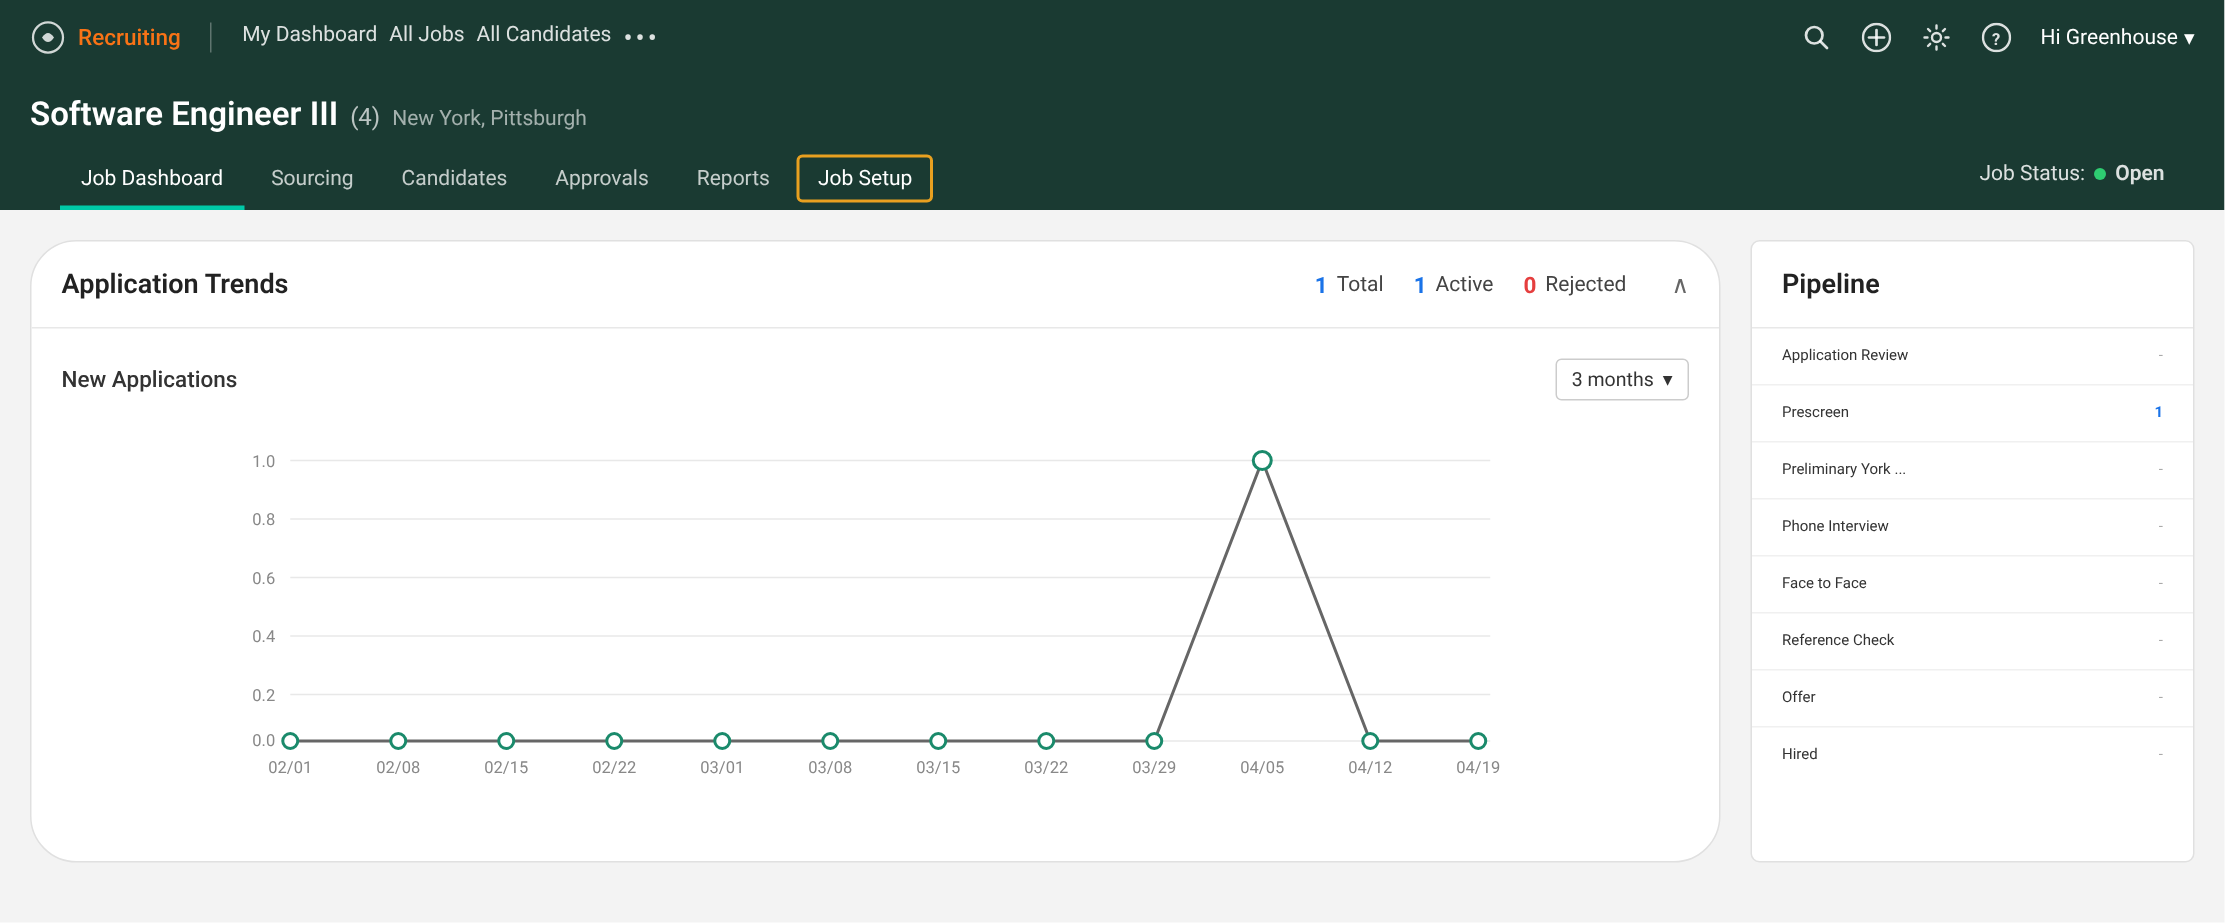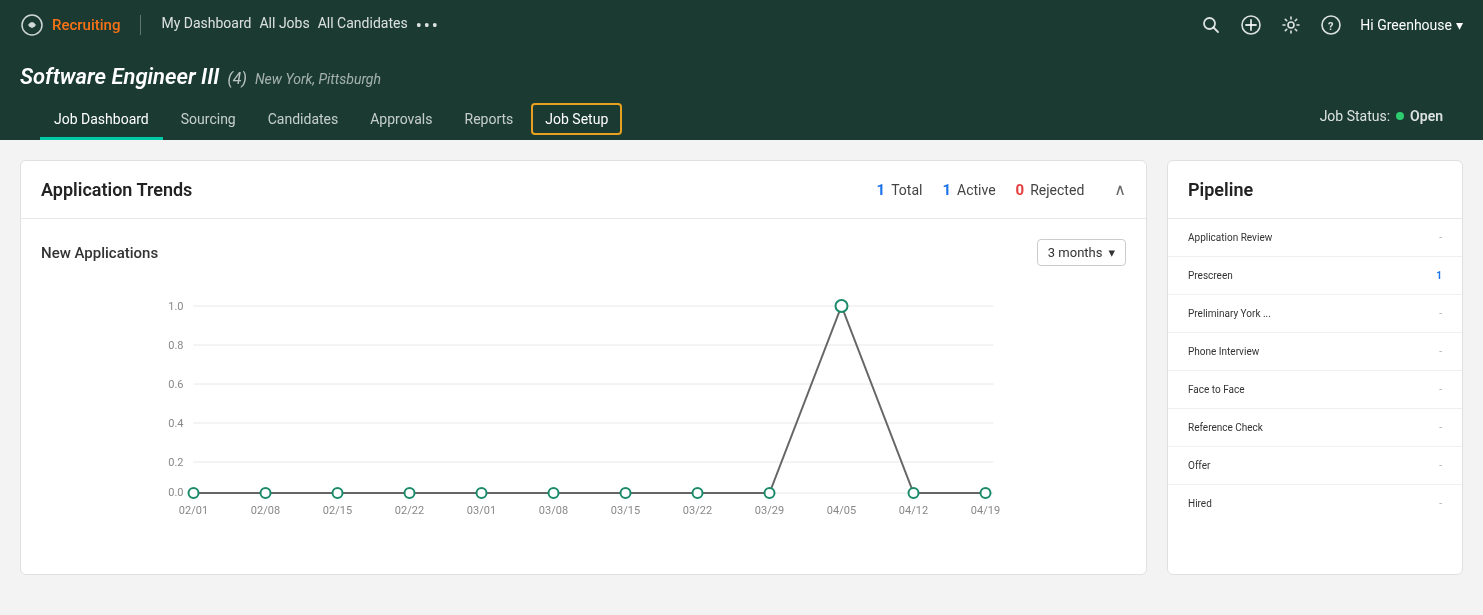--- a/index.html
+++ b/index.html
@@ -79,21 +79,20 @@
     .job-header {
       background: #1a3a32;
       color: white;
       padding: 14px 20px 0 20px;
     }
     .job-title-row {
       display: flex;
       align-items: baseline;
       gap: 8px;
       margin-bottom: 12px;
-      font-style: italic;
     }
     .job-title {
       font-size: 22px;
       font-weight: 600;
       color: white;
     }
     .job-count {
       font-size: 16px;
       color: rgba(255,255,255,0.7);
     }
@@ -157,20 +156,21 @@
 
     
     .card {
       background: white;
       border-radius: 6px;
       border: 1px solid #e0e0e0;
       overflow: hidden;
     }
     .trends-card {
       flex: 1;
+      border-radius: 31px;
     }
     .card-header {
       display: flex;
       align-items: center;
       padding: 18px 20px;
       border-bottom: 1px solid #e8e8e8;
     }
     .card-title {
       font-size: 18px;
       font-weight: 600;

